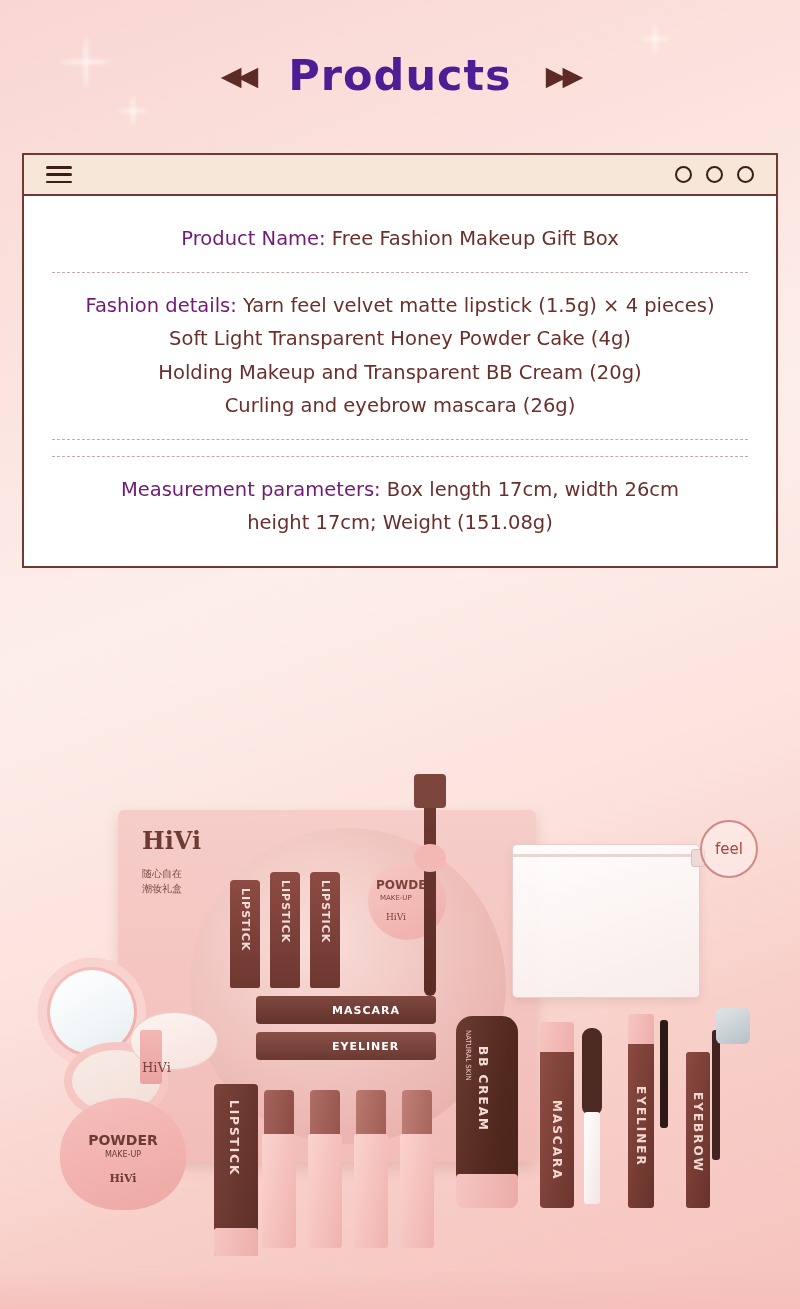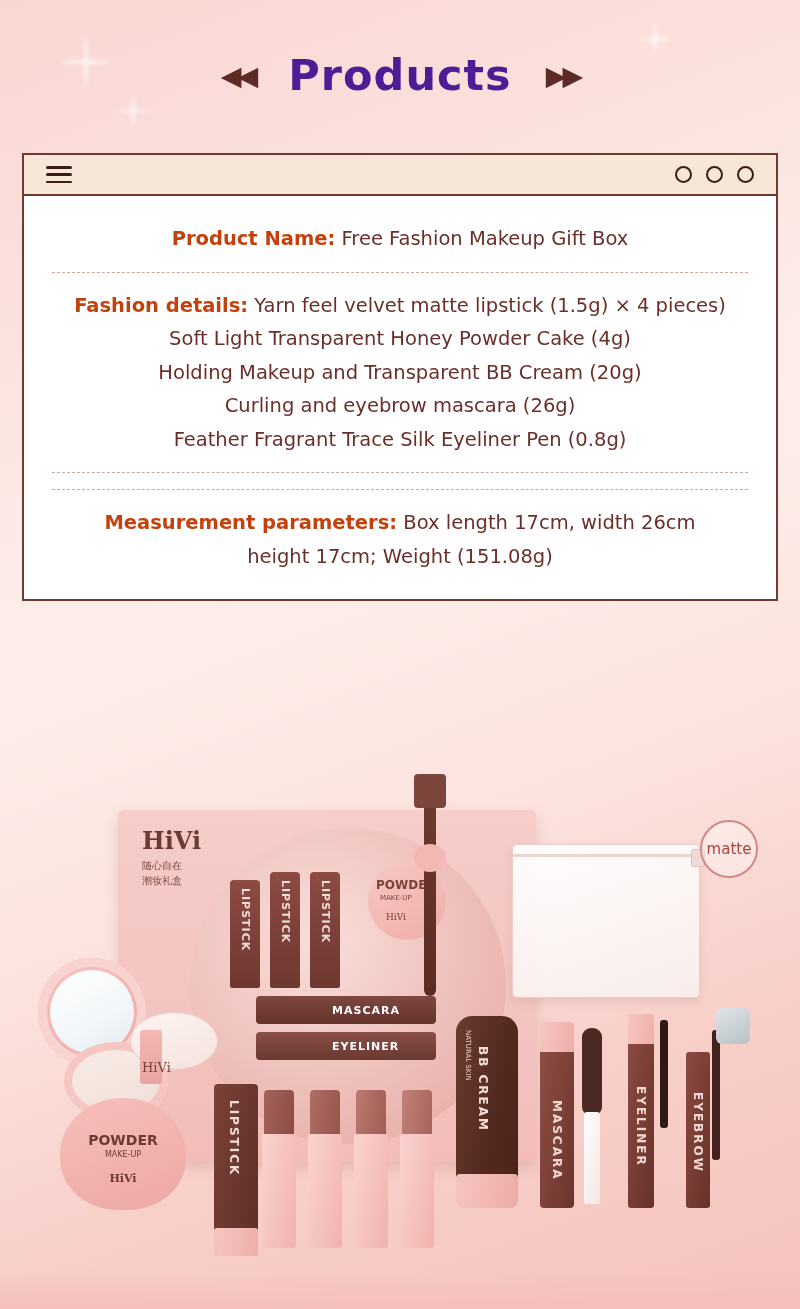--- a/index.html
+++ b/index.html
@@ -110,22 +110,22 @@
     padding: 26px 24px 26px;
     text-align: center;
     color: #6b2f2a;
   }
   .row {
     font-size: 19.5px;
     line-height: 1.72;
     color: #6b2f2a;
   }
   .row b {
-    color: #c2410c;
-    font-weight: bold;
+    color: #701a75;
+    font-weight: normal;
   }
   .sep {
     border-top: 1px dashed #c7a9a3;
     margin: 16px 4px;
     height: 0;
   }
   .block-lines div {
     font-size: 19.5px;
     line-height: 1.72;
   }
@@ -374,49 +374,48 @@
     <div class="sep"></div>
 
     <div class="block-lines">
       <div class="row">
         <b>Fashion details:</b>
         <span>Yarn feel velvet matte lipstick (1.5g) × 4 pieces)</span>
       </div>
       <div>Soft Light Transparent Honey Powder Cake (4g)</div>
       <div>Holding Makeup and Transparent BB Cream (20g)</div>
       <div>Curling and eyebrow mascara (26g)</div>
-      <div>Feather Fragrant Trace Silk Eyeliner Pen (0.8g)</div>
     </div>
 
     <div class="sep"></div>
 
     <div class="block-lines">
     </div>
 
     <div class="sep"></div>
 
     <div class="block-lines">
       <div class="row">
         <b>Measurement parameters:</b>
         <span>Box length 17cm, width 26cm</span>
       </div>
       <div>height 17cm; Weight (151.08g)</div>
     </div>
 
   </div>
 </div>
 
-<div class="give-badge">matte</div>
+<div class="give-badge">feel</div>
 
 <div class="photo">
 
   <div class="giftbox">
     <div class="circle-tray"></div>
     <div class="brand">HiVi</div>
-    <div class="brand-sub" style="white-space:pre-line;">随心自在
+    <div class="brand-sub" style="white-space:pre-line;margin-top:8px;">随心自在
 潮妆礼盒</div>
 
     <div class="lip-slot" style="left:112px; top:70px; height:108px;">
       <span class="lip-label" style="left:22px; top:8px;">LIPSTICK</span>
     </div>
     <div class="lip-slot" style="left:152px; top:62px; height:116px;">
       <span class="lip-label" style="left:22px; top:8px;">LIPSTICK</span>
     </div>
     <div class="lip-slot" style="left:192px; top:62px; height:116px;">
       <span class="lip-label" style="left:22px; top:8px;">LIPSTICK</span>

